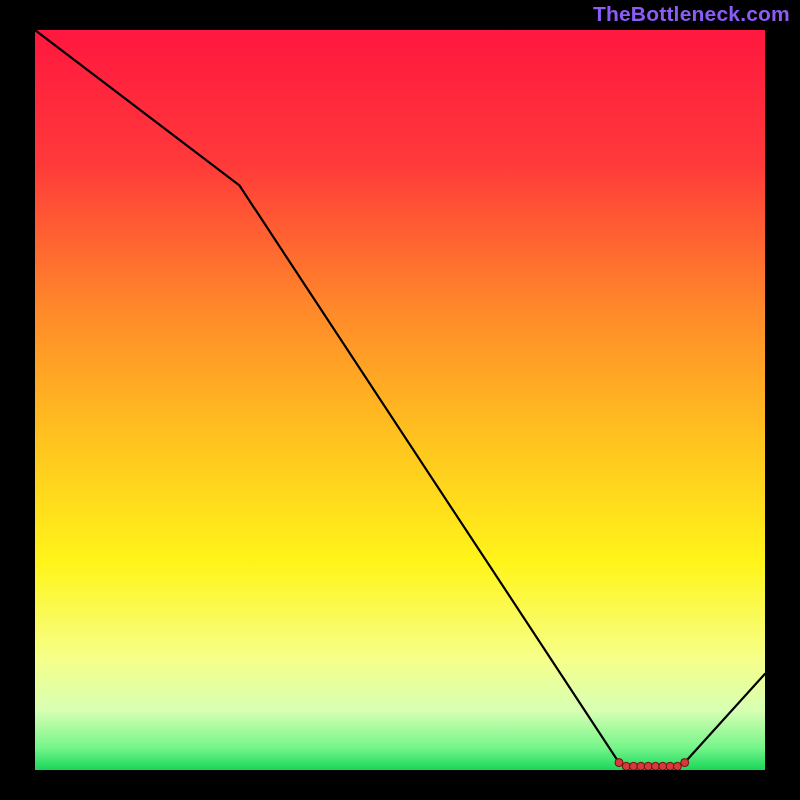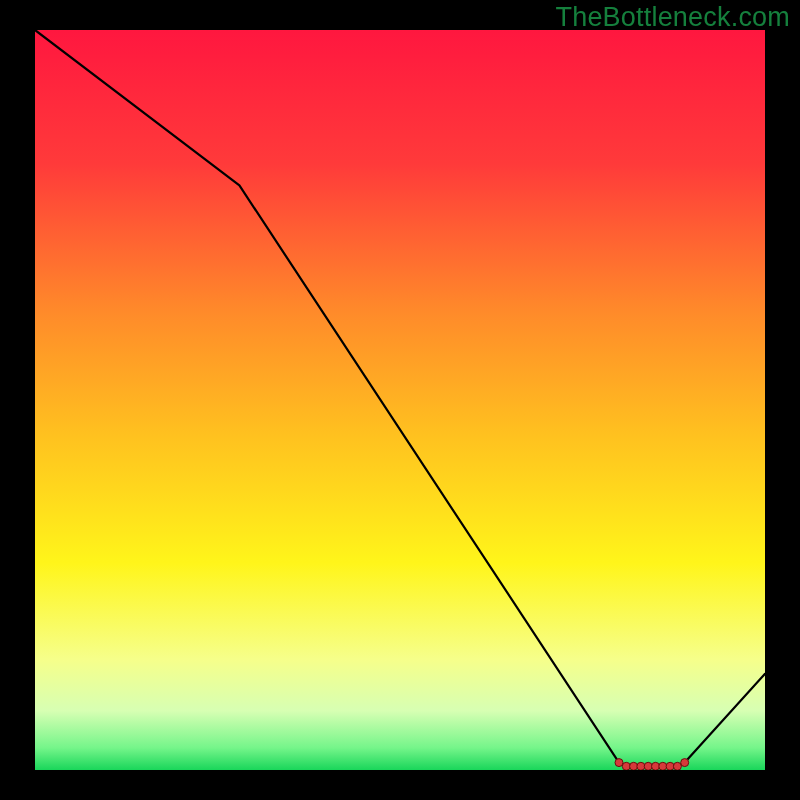--- a/index.html
+++ b/index.html
@@ -14,23 +14,23 @@
   .canvas {
     position: relative;
     width: 800px;
     height: 800px;
     background: #000;
   }
   .watermark {
     position: absolute;
     top: 2px;
     right: 10px;
-    color: #15803d;
-    font-size: 27px;
-    font-weight: 400;
+    color: #8b5cf6;
+    font-size: 21px;
+    font-weight: 700;
     letter-spacing: 0.2px;
     user-select: none;
   }
   .plot-area {
     position: absolute;
     
     left: 35px;
     top: 30px;
     width: 730px;
     height: 740px;

